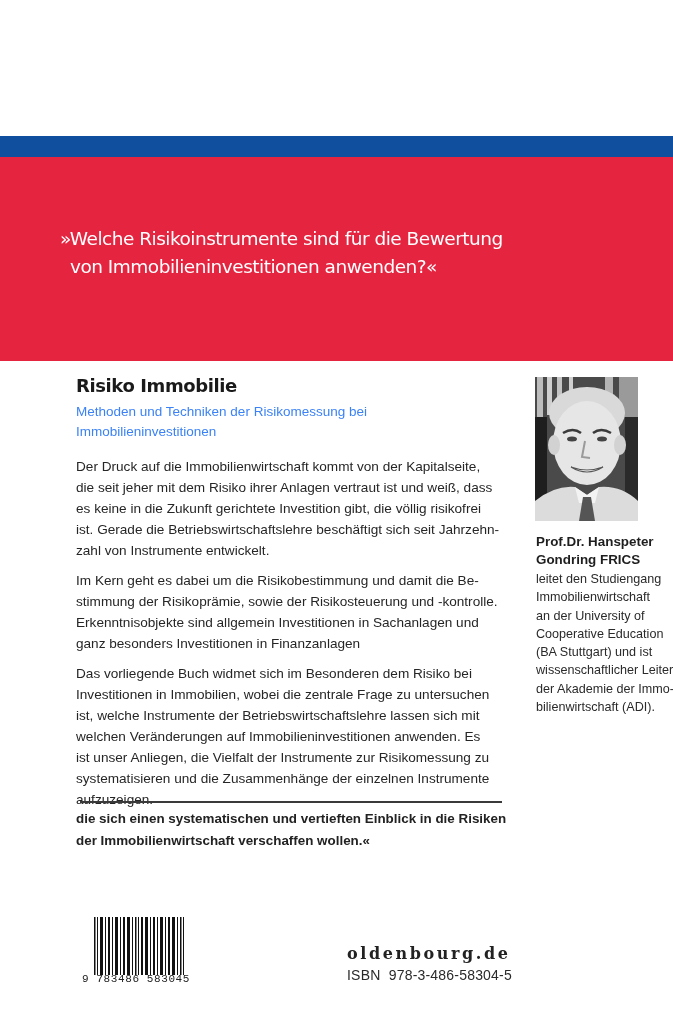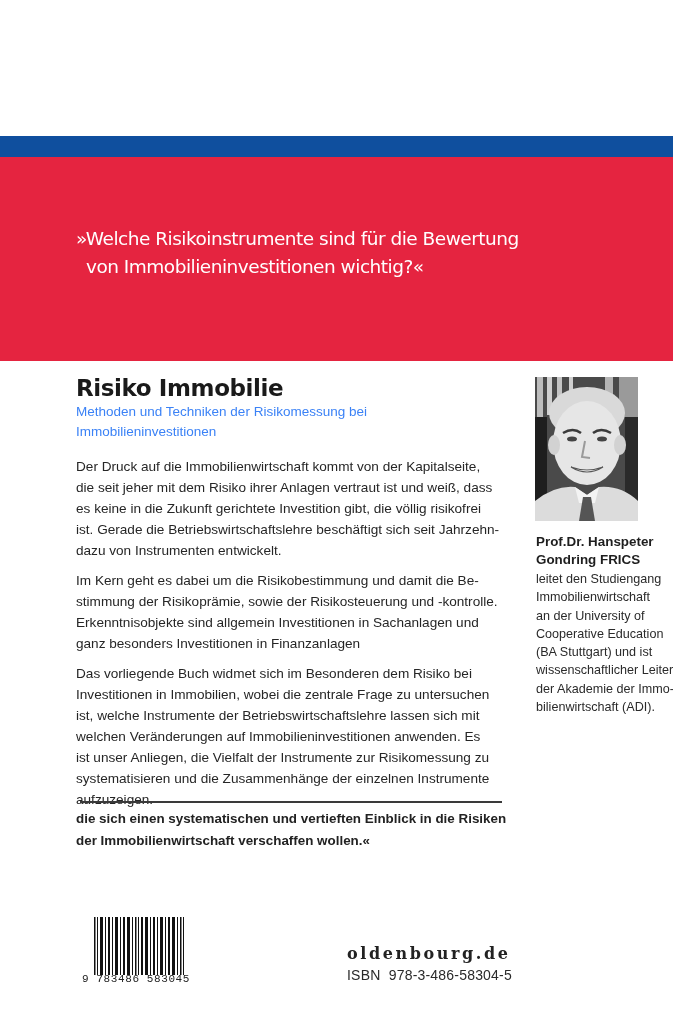--- a/index.html
+++ b/index.html
@@ -3,26 +3,26 @@
   <meta charset="utf-8">
   <style>
     * { margin: 0; padding: 0; box-sizing: border-box; }
     html, body { width: 673px; height: 1020px; background: #ffffff; overflow: hidden; }
     body { position: relative; font-family: "Liberation Sans", "DejaVu Sans", sans-serif; color: #1b1b1b; }
 
     .top-white { position: absolute; left: 0; top: 0; width: 673px; height: 136px; background: #ffffff; }
     .blue-band { position: absolute; left: 0; top: 136px; width: 673px; height: 21px; background: #0f4f9e; }
     .red-band { position: absolute; left: 0; top: 157px; width: 673px; height: 204px; background: #e52440; }
 
-    .headline { position: absolute; left: 76px; top: 225px; width: 560px; color: #ffffff;
+    .headline { position: absolute; left: 60px; top: 225px; width: 560px; color: #ffffff;
       font-family: "DejaVu Sans", sans-serif; font-size: 18.5px; line-height: 28px; font-weight: normal; letter-spacing: -0.5px; }
     .headline .l2 { display: block; padding-left: 10px; }
 
     .title { position: absolute; left: 76px; top: 375px; font-family: "DejaVu Sans", sans-serif; font-weight: bold;
-      font-size: 23px; letter-spacing: -0.4px; color: #1a1a1a; }
+      font-size: 18px; letter-spacing: -0.4px; color: #1a1a1a; }
     .subtitle { position: absolute; left: 76px; top: 402px; width: 380px; font-size: 13.5px; line-height: 20px; color: #3b82f6; }
 
     .body-text { position: absolute; left: 76px; top: 456px; width: 430px; font-size: 13.6px; line-height: 21px; color: #262626; }
     .body-text p { margin-bottom: 9px; }
     .body-text p span { display: block; white-space: nowrap; }
 
     .divider { position: absolute; left: 80px; top: 801px; width: 422px; height: 2px; background: #3a3a3a; }
 
     .quote { position: absolute; left: 76px; top: 808px; width: 440px; font-size: 13.4px; line-height: 21.5px;
       font-weight: bold; color: #222; }
@@ -49,33 +49,33 @@
   </style>
 </head>
 <body>
 
 <div class="top-white"></div>
 <div class="blue-band"></div>
 <div class="red-band"></div>
 
 <div class="headline">
   <span>»Welche Risikoinstrumente sind für die Bewertung</span>
-  <span class="l2">von Immobilieninvestitionen wichtig?«</span>
+  <span class="l2">von Immobilieninvestitionen anwenden?«</span>
 </div>
 
 <div class="title">Risiko Immobilie</div>
 <div class="subtitle">Methoden und Techniken der Risikomessung bei Immobilieninvestitionen</div>
 
 <div class="body-text">
   <p>
     <span>Der Druck auf die Immobilienwirtschaft kommt von der Kapitalseite,</span>
     <span>die seit jeher mit dem Risiko ihrer Anlagen vertraut ist und weiß, dass</span>
     <span>es keine in die Zukunft gerichtete Investition gibt, die völlig risikofrei</span>
     <span>ist. Gerade die Betriebswirtschaftslehre beschäftigt sich seit Jahrzehn-</span>
-    <span>dazu von Instrumenten entwickelt.</span>
+    <span>zahl von Instrumente entwickelt.</span>
   </p>
   <p>
     <span>Im Kern geht es dabei um die Risikobestimmung und damit die Be-</span>
     <span>stimmung der Risikoprämie, sowie der Risikosteuerung und -kontrolle.</span>
     <span>Erkenntnisobjekte sind allgemein Investitionen in Sachanlagen und</span>
     <span>ganz besonders Investitionen in Finanzanlagen</span>
   </p>
   <p>
     <span>Das vorliegende Buch widmet sich im Besonderen dem Risiko bei</span>
     <span>Investitionen in Immobilien, wobei die zentrale Frage zu untersuchen</span>

